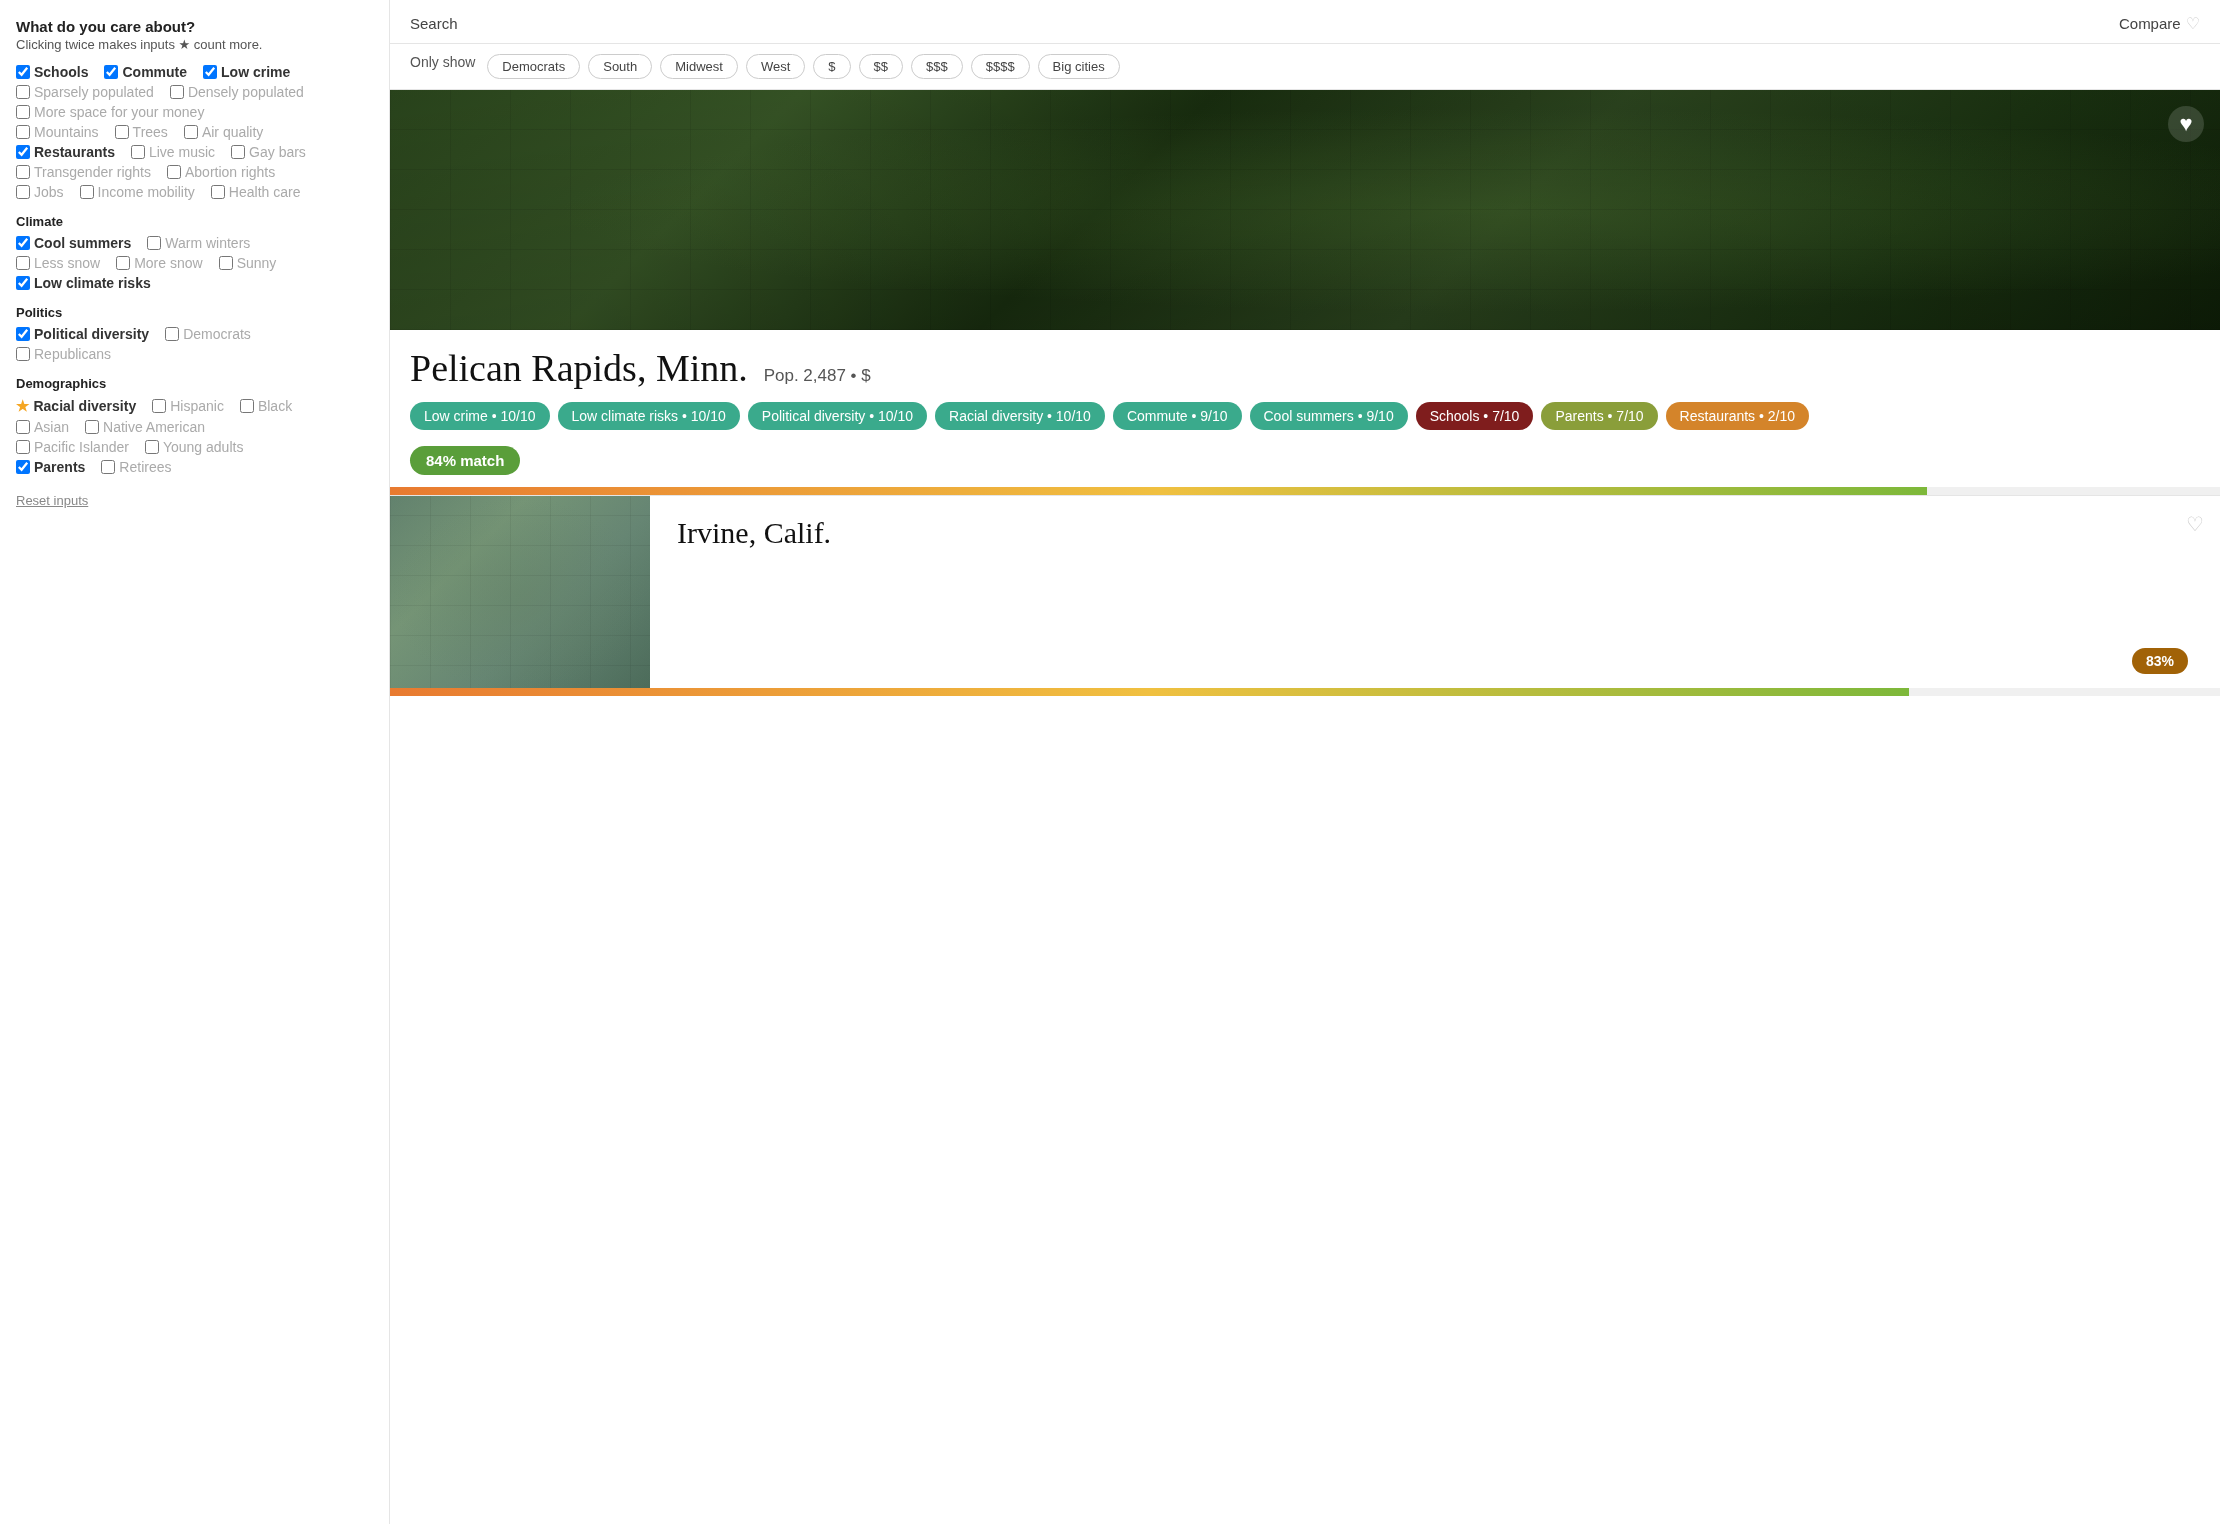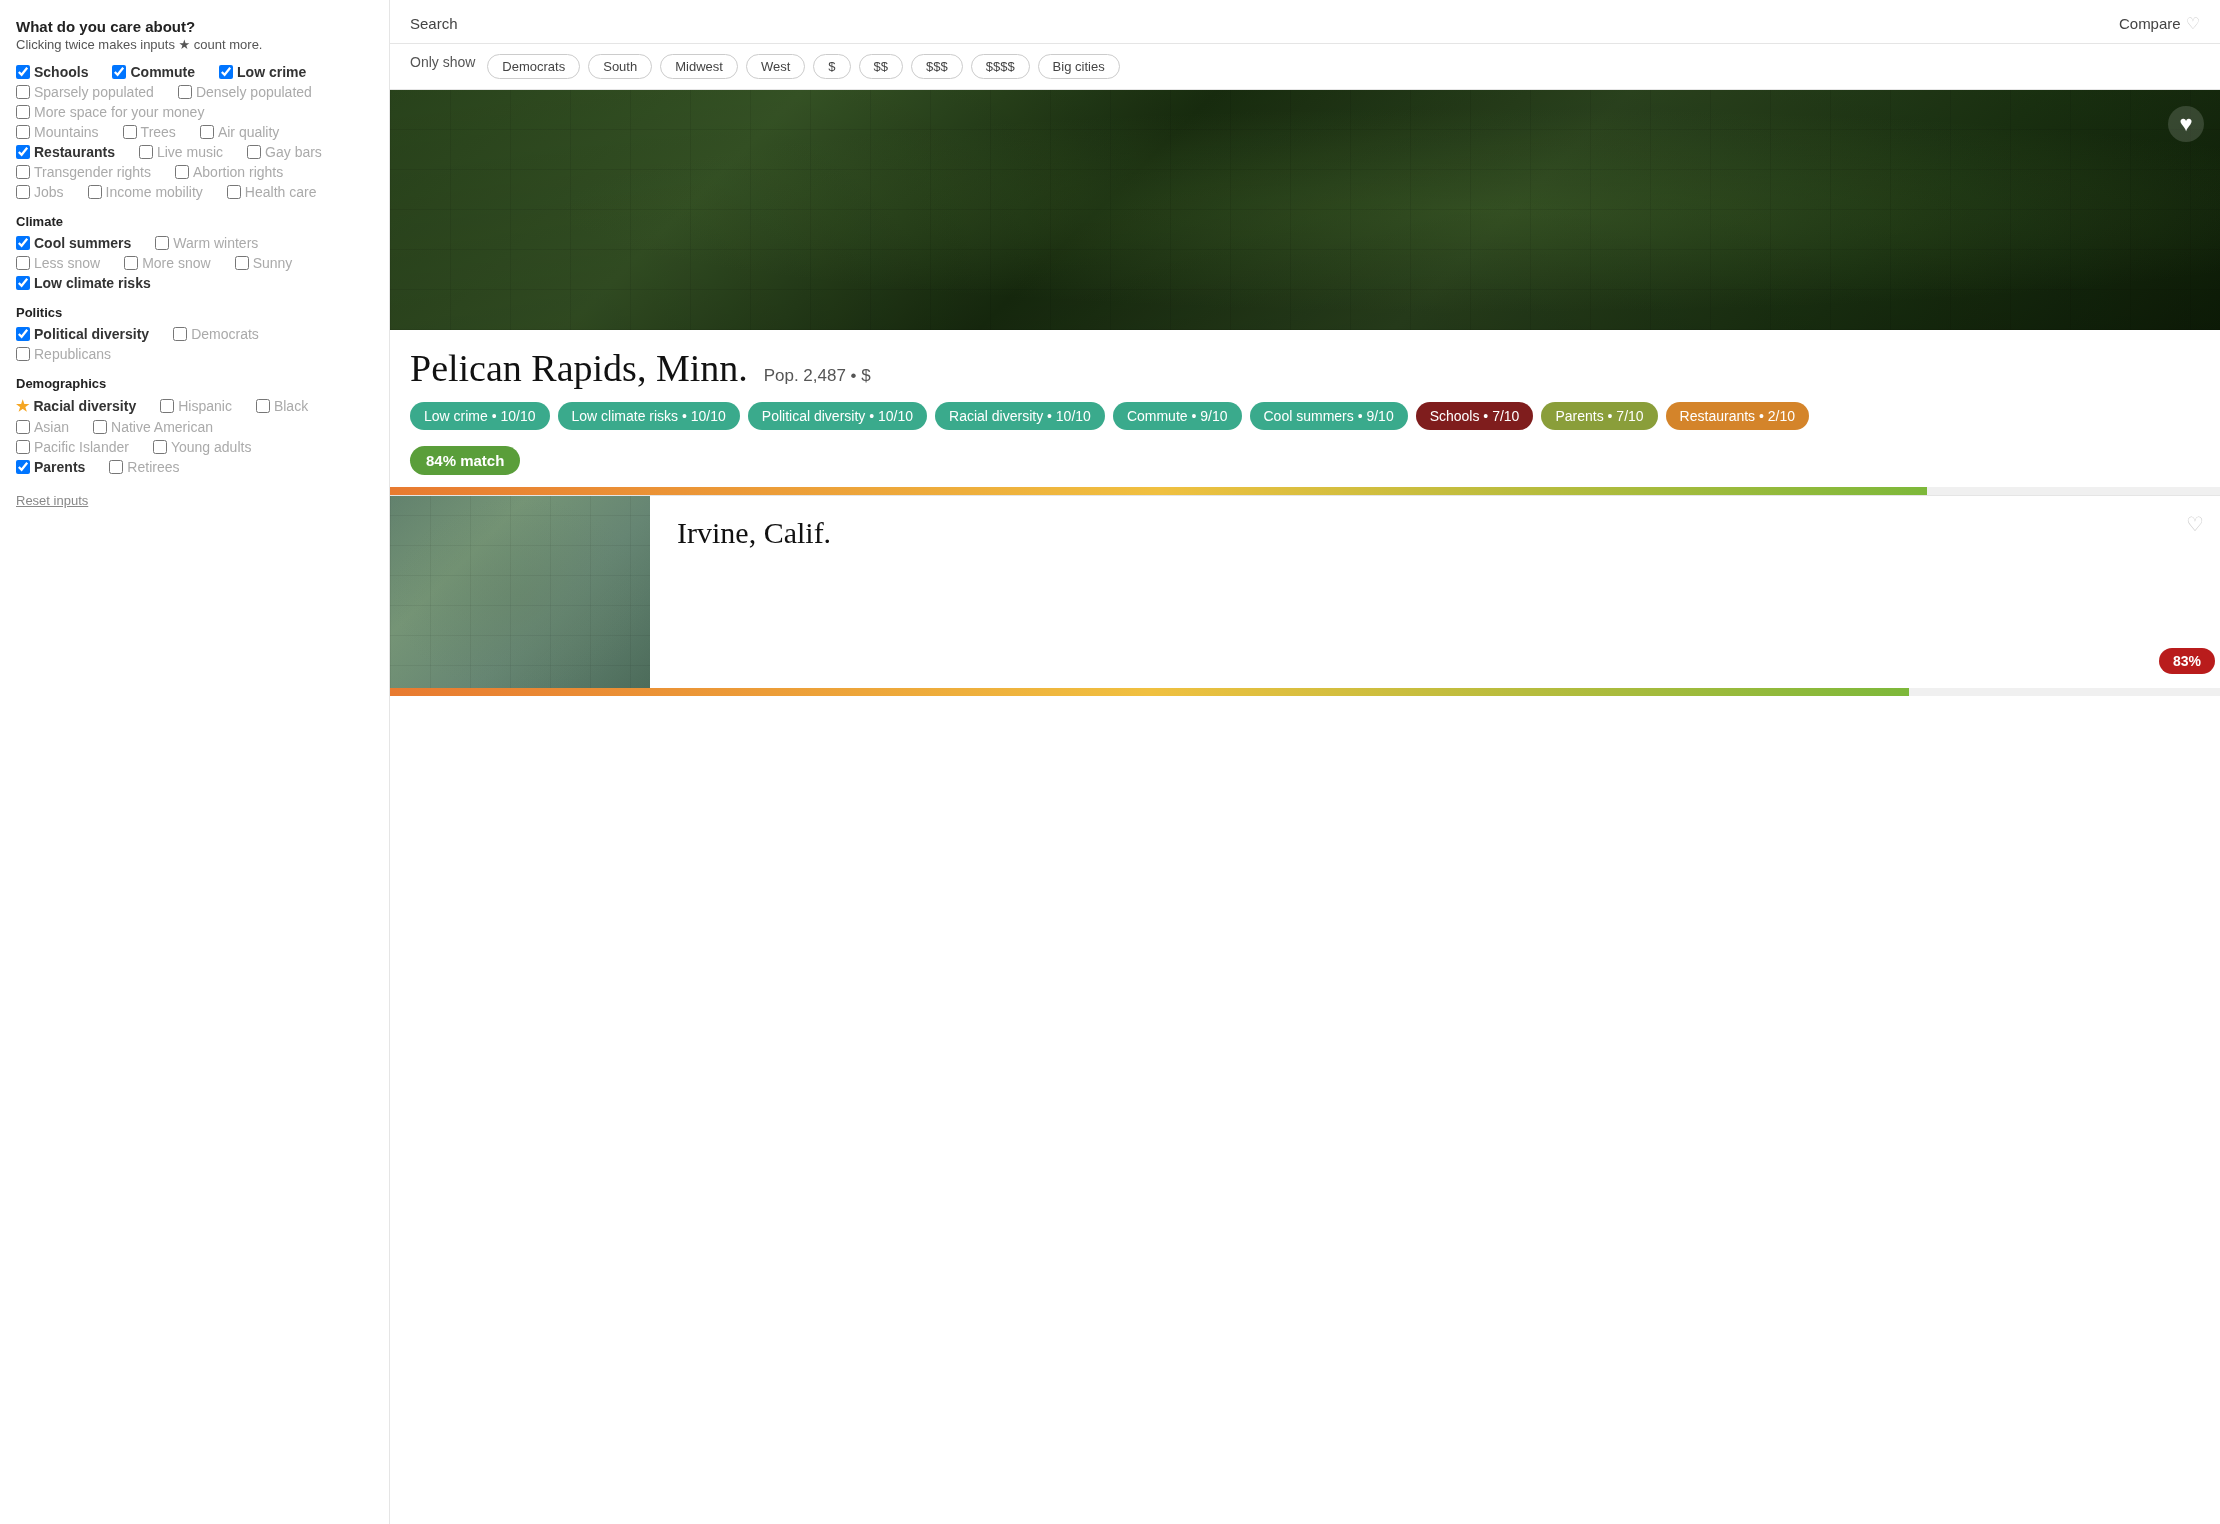--- a/index.html
+++ b/index.html
@@ -20,21 +20,21 @@
     }
     .sidebar-header-sub {
       font-size: 13px;
       color: #555;
       margin-bottom: 12px;
     }
     .checkbox-row {
       display: flex;
       flex-wrap: wrap;
       align-items: center;
-      gap: 6px 24px;
+      gap: 6px 16px;
       margin-bottom: 4px;
     }
     .checkbox-item {
       display: flex;
       align-items: center;
       gap: 4px;
       font-size: 14px;
       color: #333;
       cursor: pointer;
       white-space: nowrap;
@@ -271,22 +271,22 @@
       position: absolute;
       top: 16px;
       right: 16px;
       font-size: 20px;
       color: #ccc;
       cursor: pointer;
     }
     .city-match {
       position: absolute;
       bottom: 22px;
-      right: 5px;
-      background: #b91c1c;
+      right: 32px;
+      background: #a16207;
       color: #fff;
       border-radius: 20px;
       padding: 5px 14px;
       font-size: 14px;
       font-weight: 600;
     }
   </style>
 </head>
 <body>
 

